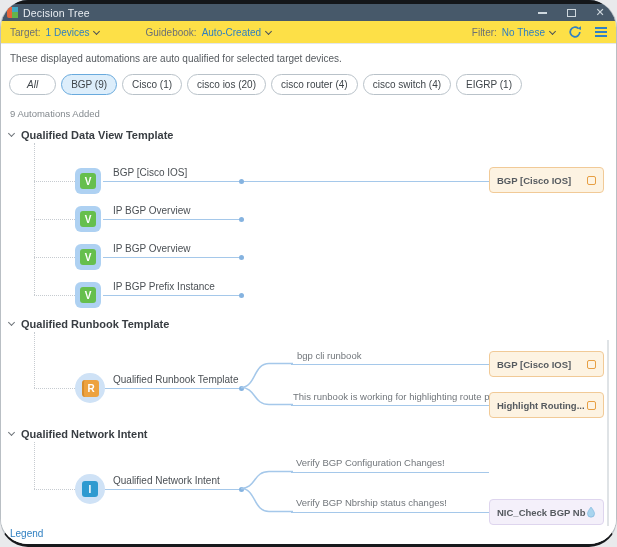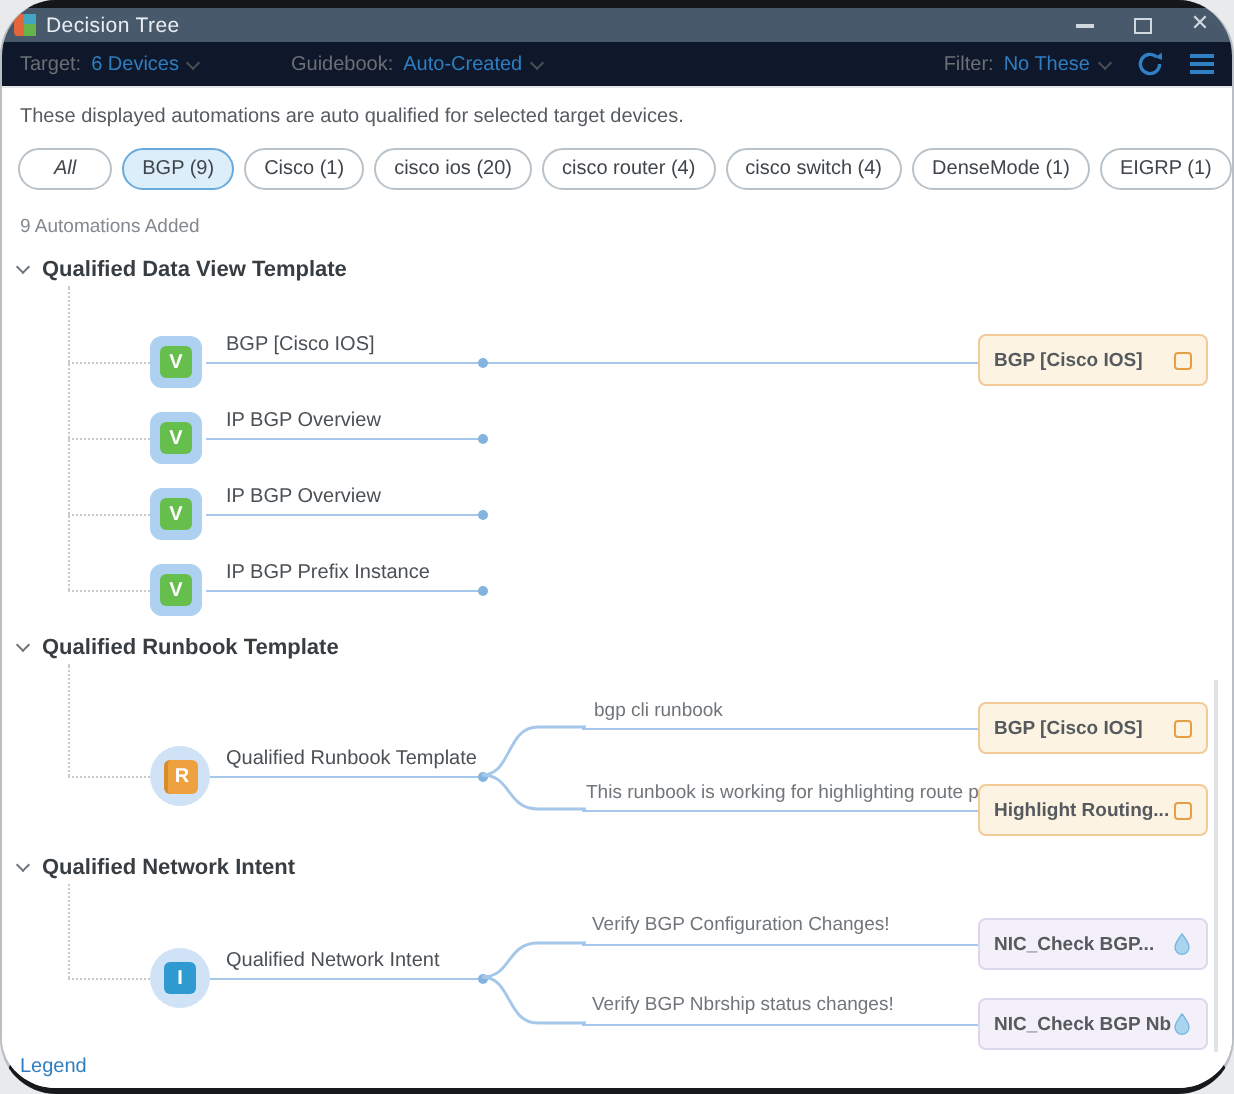--- a/index.html
+++ b/index.html
@@ -22,21 +22,21 @@
   .app-icon .b{height:5px;background:#3fa7c2;}
   .app-icon .c{height:6px;background:#64b44a;}
   .wtitle{color:#e9eef2;font-size:10.5px;letter-spacing:.2px;}
   .win-controls{margin-left:auto;display:flex;align-items:center;gap:17px;padding-right:4px;}
   .wc{display:inline-flex;align-items:center;justify-content:center;width:12px;height:12px;cursor:default;}
   .wc-min i{display:block;width:9px;height:2px;background:#cfd8de;}
   .wc-max i{display:block;width:9px;height:8px;border:1.5px solid #cfd8de;}
   .wc-close{color:#cfd8de;font-size:11px;line-height:1;}
   
   .toolbar{
-    height:23px;background:#0f172a;border-bottom:1px solid #e4e7ea;
+    height:23px;background:#fde047;border-bottom:1px solid #e4e7ea;
     display:flex;align-items:center;padding:0 9px;flex:0 0 auto;font-size:10px;
   }
   .tb-label{color:#6b7075;margin-right:5px;}
   .tb-value{color:#2e7fc1;cursor:pointer;display:inline-flex;align-items:center;}
   .chev{display:inline-block;width:5px;height:5px;border-right:1.5px solid #4a5056;
         border-bottom:1.5px solid #4a5056;transform:rotate(45deg);margin:-2px 0 0 5px;}
   .tb-group{display:inline-flex;align-items:center;}
   .gap24{margin-left:26px;padding-left:20px;}
   .tb-right{margin-left:auto;display:inline-flex;align-items:center;gap:13px;}
   .icon-btn{display:inline-flex;align-items:center;justify-content:center;cursor:pointer;}
@@ -109,21 +109,21 @@
           <i></i>
         </span>
       <span class="wc wc-close">✕</span>
     </span>
   </div>
 
   <div class="toolbar">
     <span class="tb-group">
       <span class="tb-label">Target:</span>
       <span class="tb-value">
-          <span>6 Devices</span>
+          <span>1 Devices</span>
           <span class="chev"></span>
         </span>
     </span>
     <span class="tb-group gap24">
       <span class="tb-label">Guidebook:</span>
       <span class="tb-value">
           <span>Auto-Created</span>
           <span class="chev"></span>
         </span>
     </span>
@@ -153,21 +153,20 @@
 
     <div class="desc">These displayed automations are auto qualified for selected target devices.</div>
 
     <div class="chips">
       <span class="chip wide">All</span>
       <span class="chip selected">BGP (9)</span>
       <span class="chip">Cisco (1)</span>
       <span class="chip">cisco ios (20)</span>
       <span class="chip">cisco router (4)</span>
       <span class="chip">cisco switch (4)</span>
-      <span class="chip">DenseMode (1)</span>
       <span class="chip">EIGRP (1)</span>
 
     </div>
 
     <div class="summary">9 Automations Added</div>
 
     <div class="sec-head" style="top:85px">
       <span class="sec-chev"></span>
       <span class="sec-title">Qualified Data View Template</span>
     </div>
@@ -249,26 +248,20 @@
       </div>
     <div class="ilabel" style="left:112px;top:431px">Qualified Network Intent</div>
     <div class="hline" style="left:104px;top:444.5px;width:136px"></div>
     <div class="dot" style="left:238px;top:442.5px"></div>
     <svg class="fork" style="left:240px;top:426px" width="52" height="44" viewBox="0 0 52 44">
       <path d="M0 18.5 C15 18.5 12 1.5 28 1.5 H52" fill="none" stroke="#a5c8ea" stroke-width="1.5"></path>
       <path d="M0 18.5 C15 18.5 12 41.5 28 41.5 H52" fill="none" stroke="#a5c8ea" stroke-width="1.5"></path>
     </svg>
     <div class="btext" style="left:295px;top:413px">Verify BGP Configuration Changes!</div>
     <div class="hline" style="left:290px;top:427.5px;width:198px"></div>
-    <div class="rchip purple" style="top:415px">
-      <span class="lbl">NIC_Check BGP...</span>
-      <svg width="10" height="12" viewBox="0 0 12 14">
-        <path d="M6 1 C6 1 1.8 6.4 1.8 9 A4.2 4.2 0 0 0 10.2 9 C10.2 6.4 6 1 6 1 Z" fill="#a8d4ee" stroke="#7ab4dc" stroke-width="0.8"></path>
-      </svg>
-    </div>
     <div class="btext" style="left:295px;top:453px">Verify BGP Nbrship status changes!</div>
     <div class="hline" style="left:290px;top:467.5px;width:198px"></div>
     <div class="rchip purple" style="top:455px">
       <span class="lbl">NIC_Check BGP Nbr...</span>
       <svg width="10" height="12" viewBox="0 0 12 14">
         <path d="M6 1 C6 1 1.8 6.4 1.8 9 A4.2 4.2 0 0 0 10.2 9 C10.2 6.4 6 1 6 1 Z" fill="#a8d4ee" stroke="#7ab4dc" stroke-width="0.8"></path>
       </svg>
     </div>
 
     <div class="legend">Legend</div>

